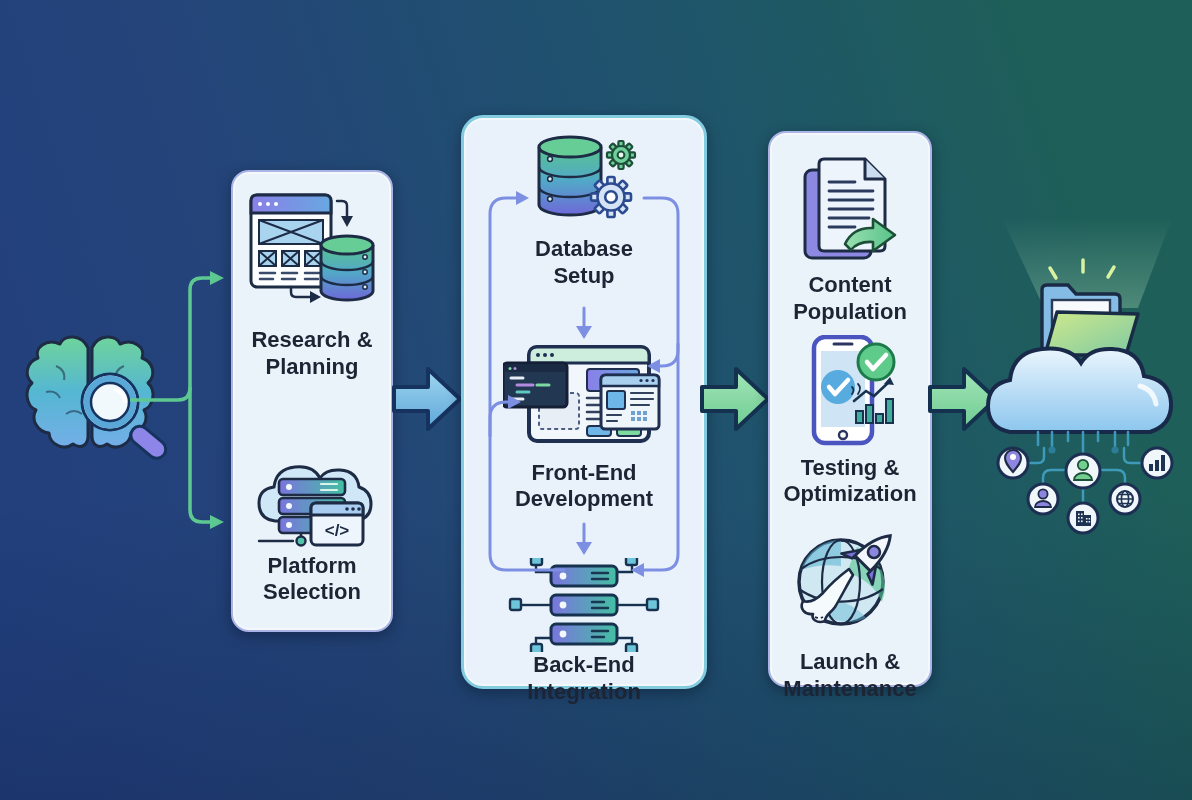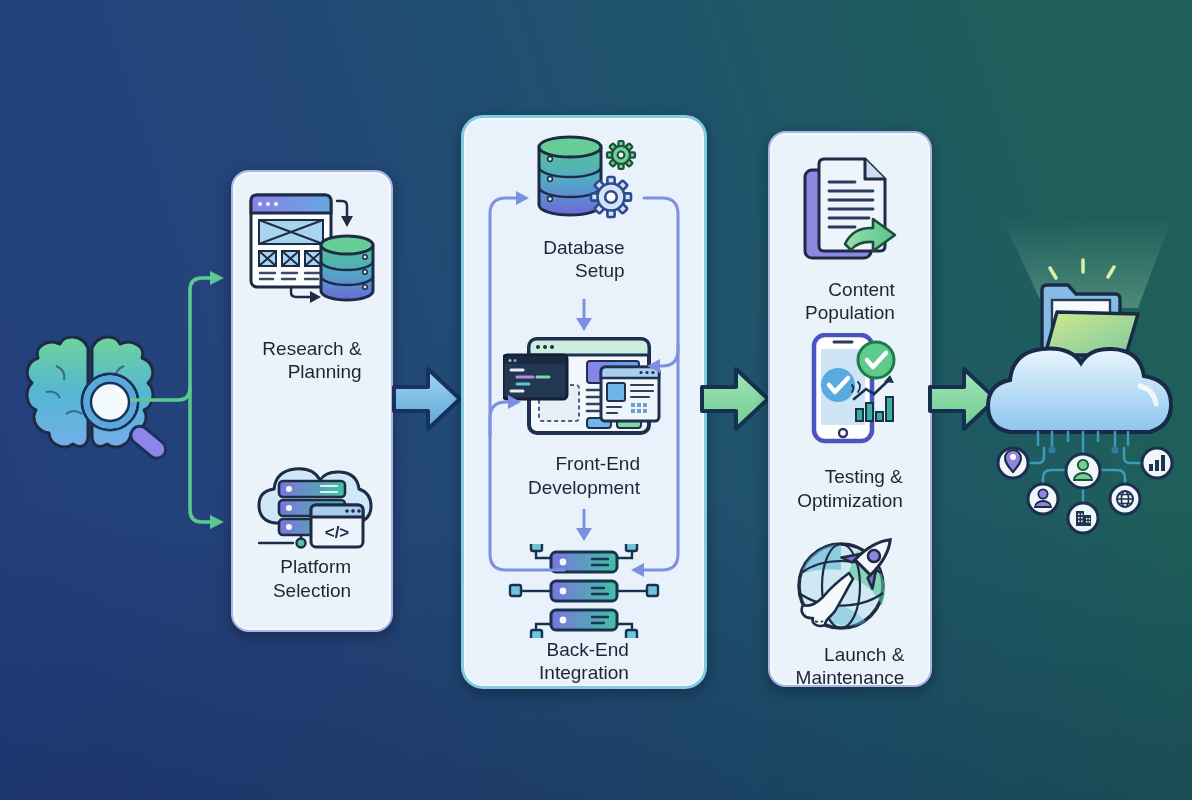--- a/index.html
+++ b/index.html
@@ -11,22 +11,22 @@
       linear-gradient(72deg,#223e7e 0%,#24447a 28%,#1f546c 62%,#1e5f59 88%);
   }
   .card{
     position:absolute;border-radius:18px;background:#ebf3fa;
     box-shadow:0 4px 14px rgba(5,12,30,.38), inset 0 0 0 2px rgba(255,255,255,.45);
     display:flex;flex-direction:column;align-items:center;
   }
   .card-purple{border:2px solid #aab4e6;}
   .card-cyan{border:3px solid #83ccdf;border-radius:22px;background:#e9f2fb;}
   .step-label{
-    white-space:pre-line;text-align:right;color:#1d2535;
-    font-size:19px;line-height:1.22;font-weight:normal;
+    white-space:pre-line;text-align:center;color:#1d2535;
+    font-size:22px;line-height:1.22;font-weight:bold;
   }
   .abs{position:absolute;}
   svg{display:block;}
   .cycle-overlay{position:absolute;left:0;top:0;width:100%;height:100%;pointer-events:none;}
 </style>
 </head>
 <body>
 
 <div class="scene">
 
@@ -147,21 +147,21 @@
           <ellipse cx="98" cy="58" rx="26" ry="9" fill="#66cd97" stroke="#1d2b45" stroke-width="3"></ellipse>
           <path d="M72,74 a26,9 0 0 0 52,0 M72,89 a26,9 0 0 0 52,0" fill="none" stroke="#1d2b45" stroke-width="2.5"></path>
           <g stroke="#1d2b45" stroke-width="1.5" fill="#dff0f8">
             <circle cx="116" cy="70" r="2.2"></circle>
               <circle cx="116" cy="85" r="2.2"></circle>
               <circle cx="116" cy="100" r="2.2"></circle>
           </g>
         </g>
       </svg>
     </div>
-    <div class="step-label" style="margin-top:14px">Research &amp;
+    <div class="step-label" style="margin-top:4px">Research &amp;
 Planning</div>
     <div style="margin-top:64px">
       <svg width="126" height="108" viewBox="0 0 126 108">
         <path d="M26,76 Q10,74 10,58 Q10,44 25,42 Q27,24 46,22 Q64,20 71,33 Q77,24 91,25 Q108,26 110,42 Q122,46 122,59 Q122,74 106,76 Z" fill="#cfe7f6" stroke="#1d2b45" stroke-width="3"></path>
         <g stroke="#1d2b45" stroke-width="2.6">
           <rect x="30" y="34" width="66" height="16" rx="4" fill="url(#srvGrad)"></rect>
           <rect x="30" y="53" width="66" height="16" rx="4" fill="url(#srvGrad)"></rect>
           <rect x="30" y="72" width="66" height="16" rx="4" fill="url(#srvGrad)"></rect>
         </g>
         <g fill="#f2f8fc">
@@ -394,21 +394,21 @@
       <svg width="114" height="116" viewBox="0 0 114 116">
         <rect x="12" y="18" width="66" height="88" rx="7" fill="#8d89e2" stroke="#1d2b45" stroke-width="3"></rect>
         <path d="M26,12 q0,-5 5,-5 H72 L92,27 V94 q0,5 -5,5 H31 q-5,0 -5,-5 Z" fill="#eef4fc" stroke="#1d2b45" stroke-width="3"></path>
         <path d="M72,7 V27 H92" fill="#cdddf0" stroke="#1d2b45" stroke-width="3" stroke-linejoin="round"></path>
         <g stroke="#2b3b5e" stroke-width="2.8" stroke-linecap="round">
           <path d="M36,30 H62 M36,39 H80 M36,48 H80 M36,57 H80 M36,66 H76 M36,75 H62"></path>
         </g>
         <path d="M52,92 q8,-17 28,-16 l0,-9 22,16 -22,16 0,-9 q-15,-1 -22,8 z" fill="url(#swooshGrad)" stroke="#1d4f38" stroke-width="2.6" stroke-linejoin="round"></path>
       </svg>
     </div>
-    <div class="step-label" style="margin-top:10px">Content
+    <div class="step-label" style="margin-top:4px">Content
 Population</div>
     <div style="margin-top:9px">
       <svg width="116" height="112" viewBox="0 0 116 112">
         <rect x="22" y="2" width="58" height="106" rx="11" fill="#ffffff" stroke="#4a55c0" stroke-width="4.5"></rect>
         <rect x="29" y="16" width="44" height="76" fill="#cfe4f4"></rect>
         <path d="M42,9 H60" stroke="#2b3560" stroke-width="3" stroke-linecap="round"></path>
         <circle cx="51" cy="100" r="4" fill="#fff" stroke="#2b3560" stroke-width="2.4"></circle>
         <circle cx="46" cy="52" r="17" fill="#58abde"></circle>
         <path d="M37,52 l6,7 13,-14" stroke="#ffffff" stroke-width="4.5" fill="none" stroke-linecap="round" stroke-linejoin="round"></path>
         <circle cx="84" cy="27" r="18" fill="#5ecb8b" stroke="#1d7a4a" stroke-width="3"></circle>
@@ -417,21 +417,21 @@
           <rect x="64" y="76" width="7" height="12"></rect>
             <rect x="74" y="70" width="7" height="18"></rect>
           <rect x="84" y="79" width="7" height="9"></rect>
             <rect x="94" y="64" width="7" height="24"></rect>
         </g>
         <path d="M62,66 l12,-10 8,5 16,-15" stroke="#16324f" stroke-width="2.6" fill="none" stroke-linecap="round"></path>
         <polygon points="98,42 102,50 92,49" fill="#16324f"></polygon>
         <path d="M60,52 q3,3 0,7 M66,49 q4,4 0,10" stroke="#16324f" stroke-width="1.8" fill="none" stroke-linecap="round"></path>
       </svg>
     </div>
-    <div class="step-label" style="margin-top:20px">Testing &amp;
+    <div class="step-label" style="margin-top:8px">Testing &amp;
 Optimization</div>
     <div style="margin-top:9px">
       <svg width="118" height="113" viewBox="0 0 118 113">
         <circle cx="50" cy="65" r="42" fill="#cfe8f2" stroke="#1d2b45" stroke-width="3.5"></circle>
         <g opacity="0.85">
           <path d="M50,23 a42,42 0 0 0 -40,30 a60,40 0 0 1 40,-4 Z" fill="#62b8d4" opacity="0.7"></path>
           <path d="M66,30 a42,42 0 0 1 25,55 a70,50 0 0 0 -35,-30 Z" fill="#57c794" opacity="0.7"></path>
           <path d="M30,95 a42,42 0 0 0 45,6 a60,40 0 0 0 -40,-20 Z" fill="#62b8d4" opacity="0.55"></path>
         </g>
         <g stroke="#1d2b45" stroke-width="2.2" fill="none">
@@ -441,21 +441,21 @@
         <g transform="translate(78,40) rotate(45)">
           <path d="M0,-30 C9,-19 11,-5 11,9 L-11,9 C-11,-5 -9,-19 0,-30 Z" fill="#f3f6fb" stroke="#1d2b45" stroke-width="3"></path>
           <circle cx="0" cy="-7" r="6" fill="#8d86e0" stroke="#1d2b45" stroke-width="2.6"></circle>
           <path d="M-11,1 L-22,17 L-11,13 Z" fill="#7b74dd" stroke="#1d2b45" stroke-width="2.6" stroke-linejoin="round"></path>
           <path d="M11,1 L22,17 L11,13 Z" fill="#7b74dd" stroke="#1d2b45" stroke-width="2.6" stroke-linejoin="round"></path>
         </g>
         <path d="M58,52 C50,58 40,66 32,76 C24,84 18,86 12,84 C8,92 14,98 22,97 C20,102 26,107 34,104 C34,98 40,96 44,90 C50,80 56,68 62,58 Z" fill="#f5fafd" stroke="#1d2b45" stroke-width="2.6" stroke-linejoin="round"></path>
           <path d="M24,100 q4,2 8,0" stroke="#1d2b45" stroke-width="1.8" fill="none" stroke-dasharray="3 3"></path>
       </svg>
     </div>
-    <div class="step-label" style="margin-top:9px">Launch &amp;
+    <div class="step-label" style="margin-top:19px">Launch &amp;
 Maintenance</div>
   </div>
 
   <div class="abs" style="left:928px;top:361px">
     <svg width="72" height="76" viewBox="0 0 72 76">
       <polygon points="2,26 36,26 36,8 68,38 36,68 36,50 2,50" fill="url(#greenArrowGrad)" stroke="#14324f" stroke-width="4" stroke-linejoin="round"></polygon>
     </svg>
   </div>
 
   <div class="abs" style="left:980px;top:140px">

